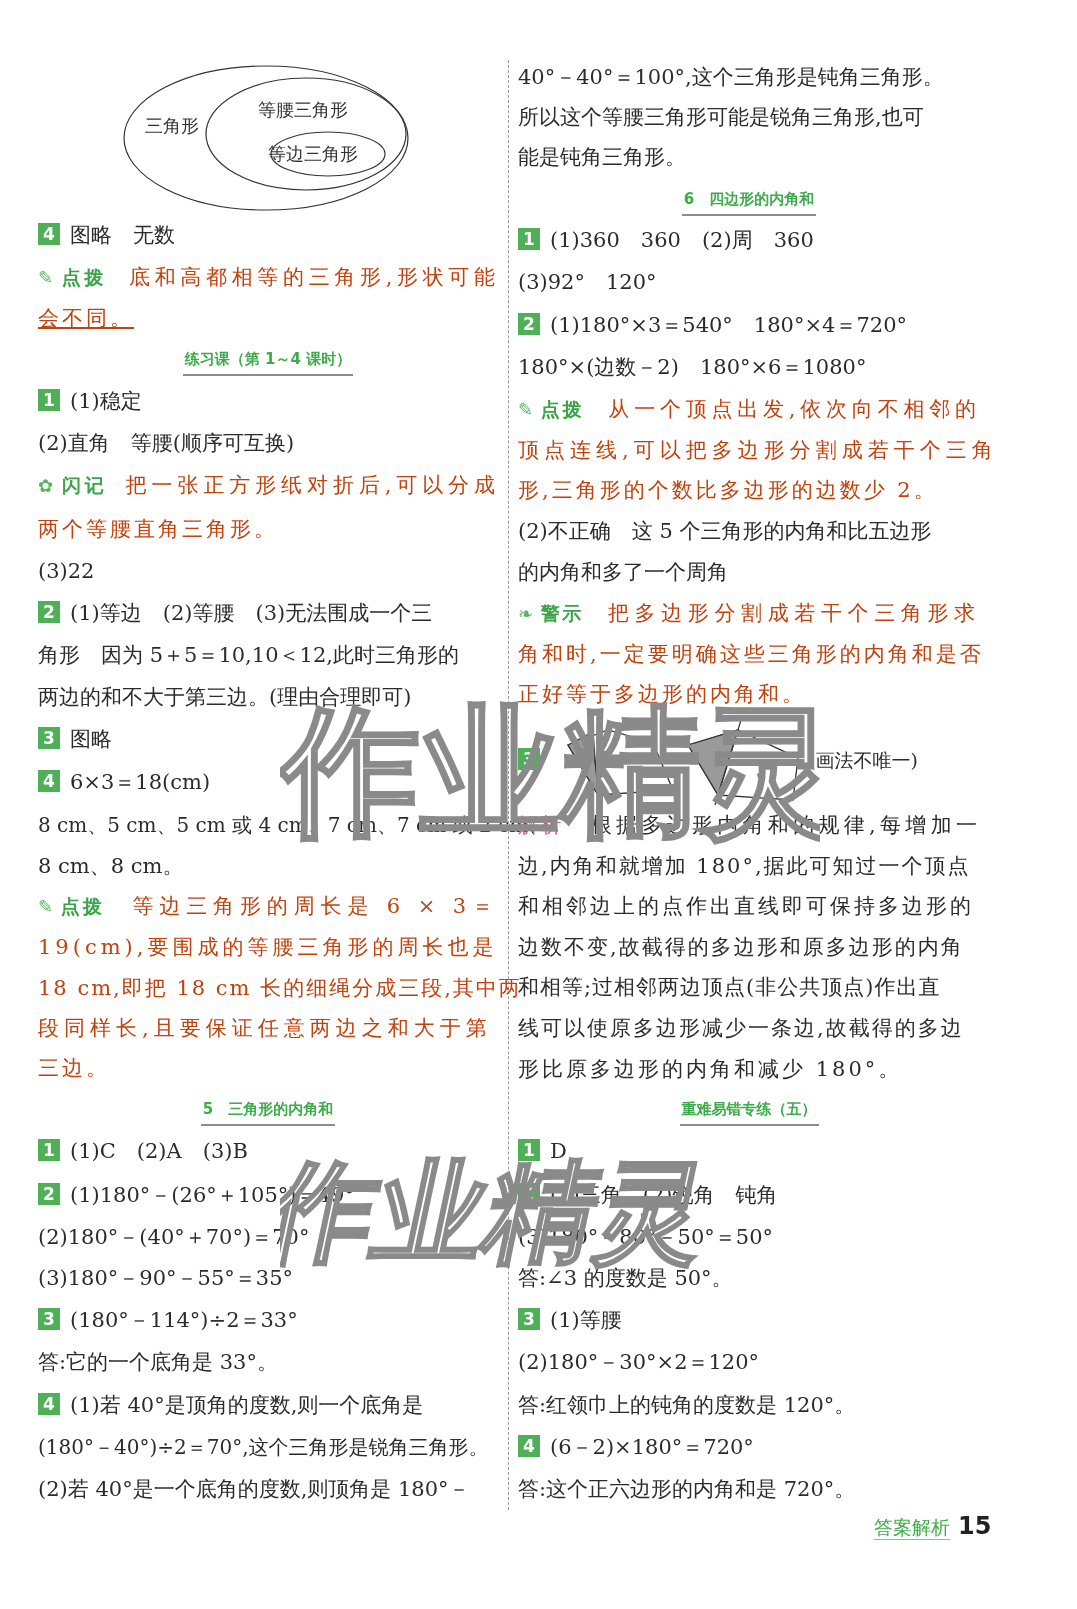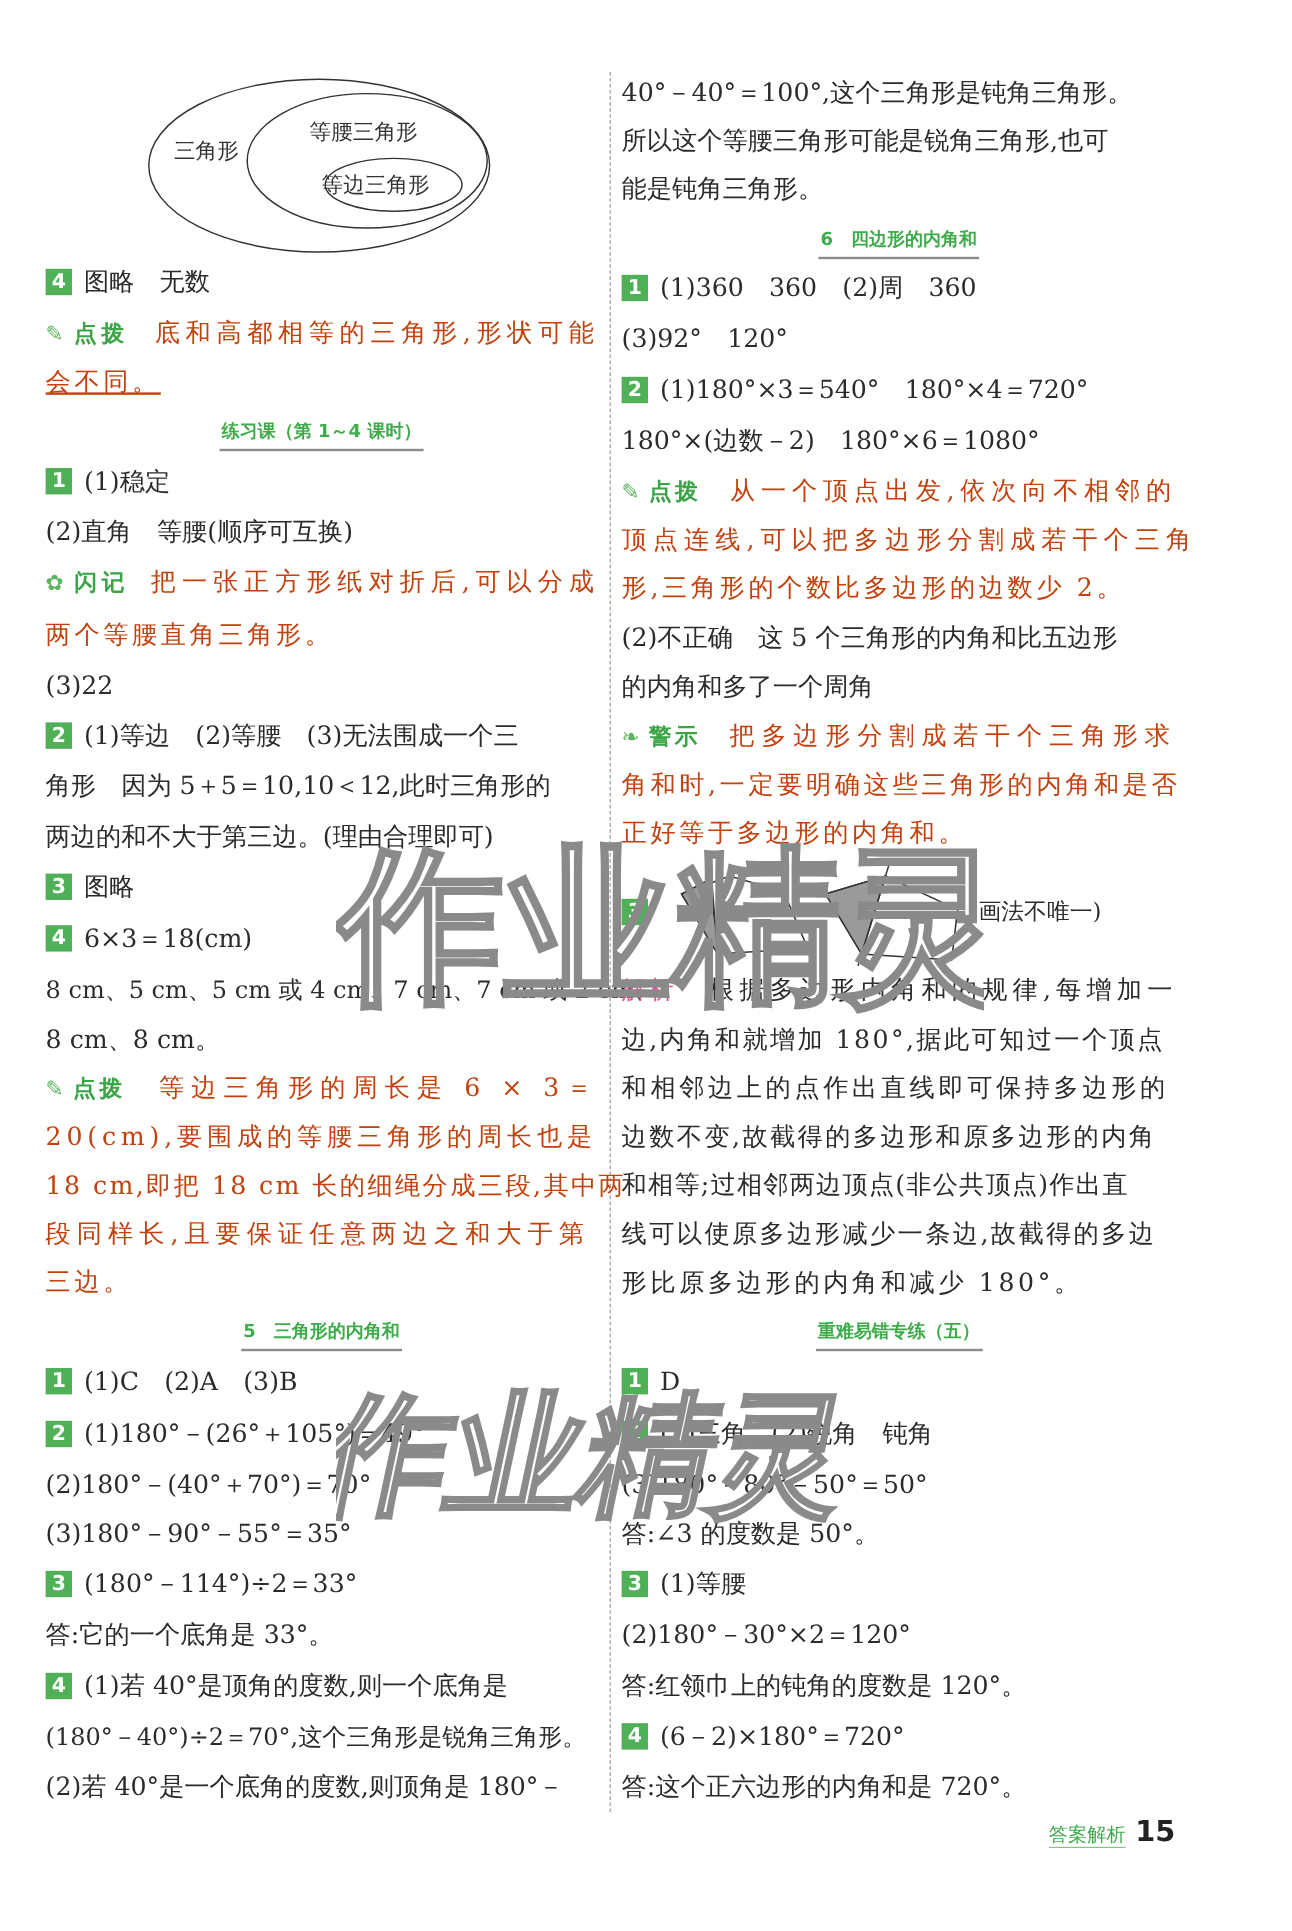--- a/index.html
+++ b/index.html
@@ -18,21 +18,21 @@
   .num { display: inline-block; width: 22px; height: 22px; background: #4fb058; color: #fff;
          font-family: "DejaVu Sans", "Liberation Sans", sans-serif; font-weight: bold; font-size: 17px;
          line-height: 22px; text-align: center; vertical-align: 2px; margin-right: 10px; }
   .section-title { position: absolute; left: 0; width: 100%; text-align: center; height: 34px; }
   .section-title span { display: inline-block; color: #3fac4b; font-family: "DejaVu Sans", "Liberation Sans", sans-serif;
          font-weight: bold; font-size: 15px; line-height: 30px; border-bottom: 2px solid #8c8c8c; padding: 0 2px; }
   .venn { position: absolute; left: 120px; top: 60px; width: 300px; height: 160px; }
   .venn-label { position: absolute; font-size: 18px; color: #333; white-space: nowrap; }
   .watermark { position: absolute; pointer-events: none; }
   .footer { position: absolute; left: 874px; top: 1512px; white-space: nowrap; }
-  .footer-label { color: #3fac4b; font-family: "DejaVu Sans", "Liberation Sans", sans-serif; font-size: 16px; border-bottom: 1px solid #7fc783; padding-bottom: 1px; }
+  .footer-label { color: #3fac4b; font-family: "DejaVu Sans", "Liberation Sans", sans-serif; font-size: 19px; border-bottom: 1px solid #7fc783; padding-bottom: 1px; }
   .footer-num { font-family: "DejaVu Sans", "Liberation Sans", sans-serif; font-weight: bold; font-size: 24px; color: #222; margin-left: 8px; }
   .jiexi { color: #ec4899; font-family: "DejaVu Sans", sans-serif; }
 </style>
 </head>
 <body>
 
 <div class="page">
 
   <div class="divider"></div>
 
@@ -86,21 +86,21 @@
 
     <div class="line" style="top:767px;">
       <span class="num">4</span><span>6×3＝18(cm)</span>
     </div>
     <div class="line" style="top:810px; font-size:20px;">8 cm、5 cm、5 cm 或 4 cm、7 cm、7 cm 或 2 cm、</div>
     <div class="line" style="top:851px;">8 cm、8 cm。</div>
 
     <div class="line just" style="top:891px;">
       <span class="tip-icon">✎</span><span class="tip-label">点拨</span><span class="green" style="margin-left:28px; letter-spacing:5px;">等边三角形的周长是 6 × 3＝</span>
     </div>
-    <div class="line green" style="top:932px; letter-spacing:4px;">20(cm),要围成的等腰三角形的周长也是</div>
+    <div class="line green" style="top:932px; letter-spacing:4px;">19(cm),要围成的等腰三角形的周长也是</div>
     <div class="line green" style="top:973px; letter-spacing:2px;">18 cm,即把 18 cm 长的细绳分成三段,其中两</div>
     <div class="line green" style="top:1013px; letter-spacing:5px;">段同样长,且要保证任意两边之和大于第</div>
     <div class="line green" style="top:1053px;">三边。</div>
 
     <div class="section-title" style="top:1094px;">
       <span>5　三角形的内角和</span>
     </div>
 
     <div class="line" style="top:1136px;">
       <span class="num">1</span><span>(1)C　(2)A　(3)B</span>

